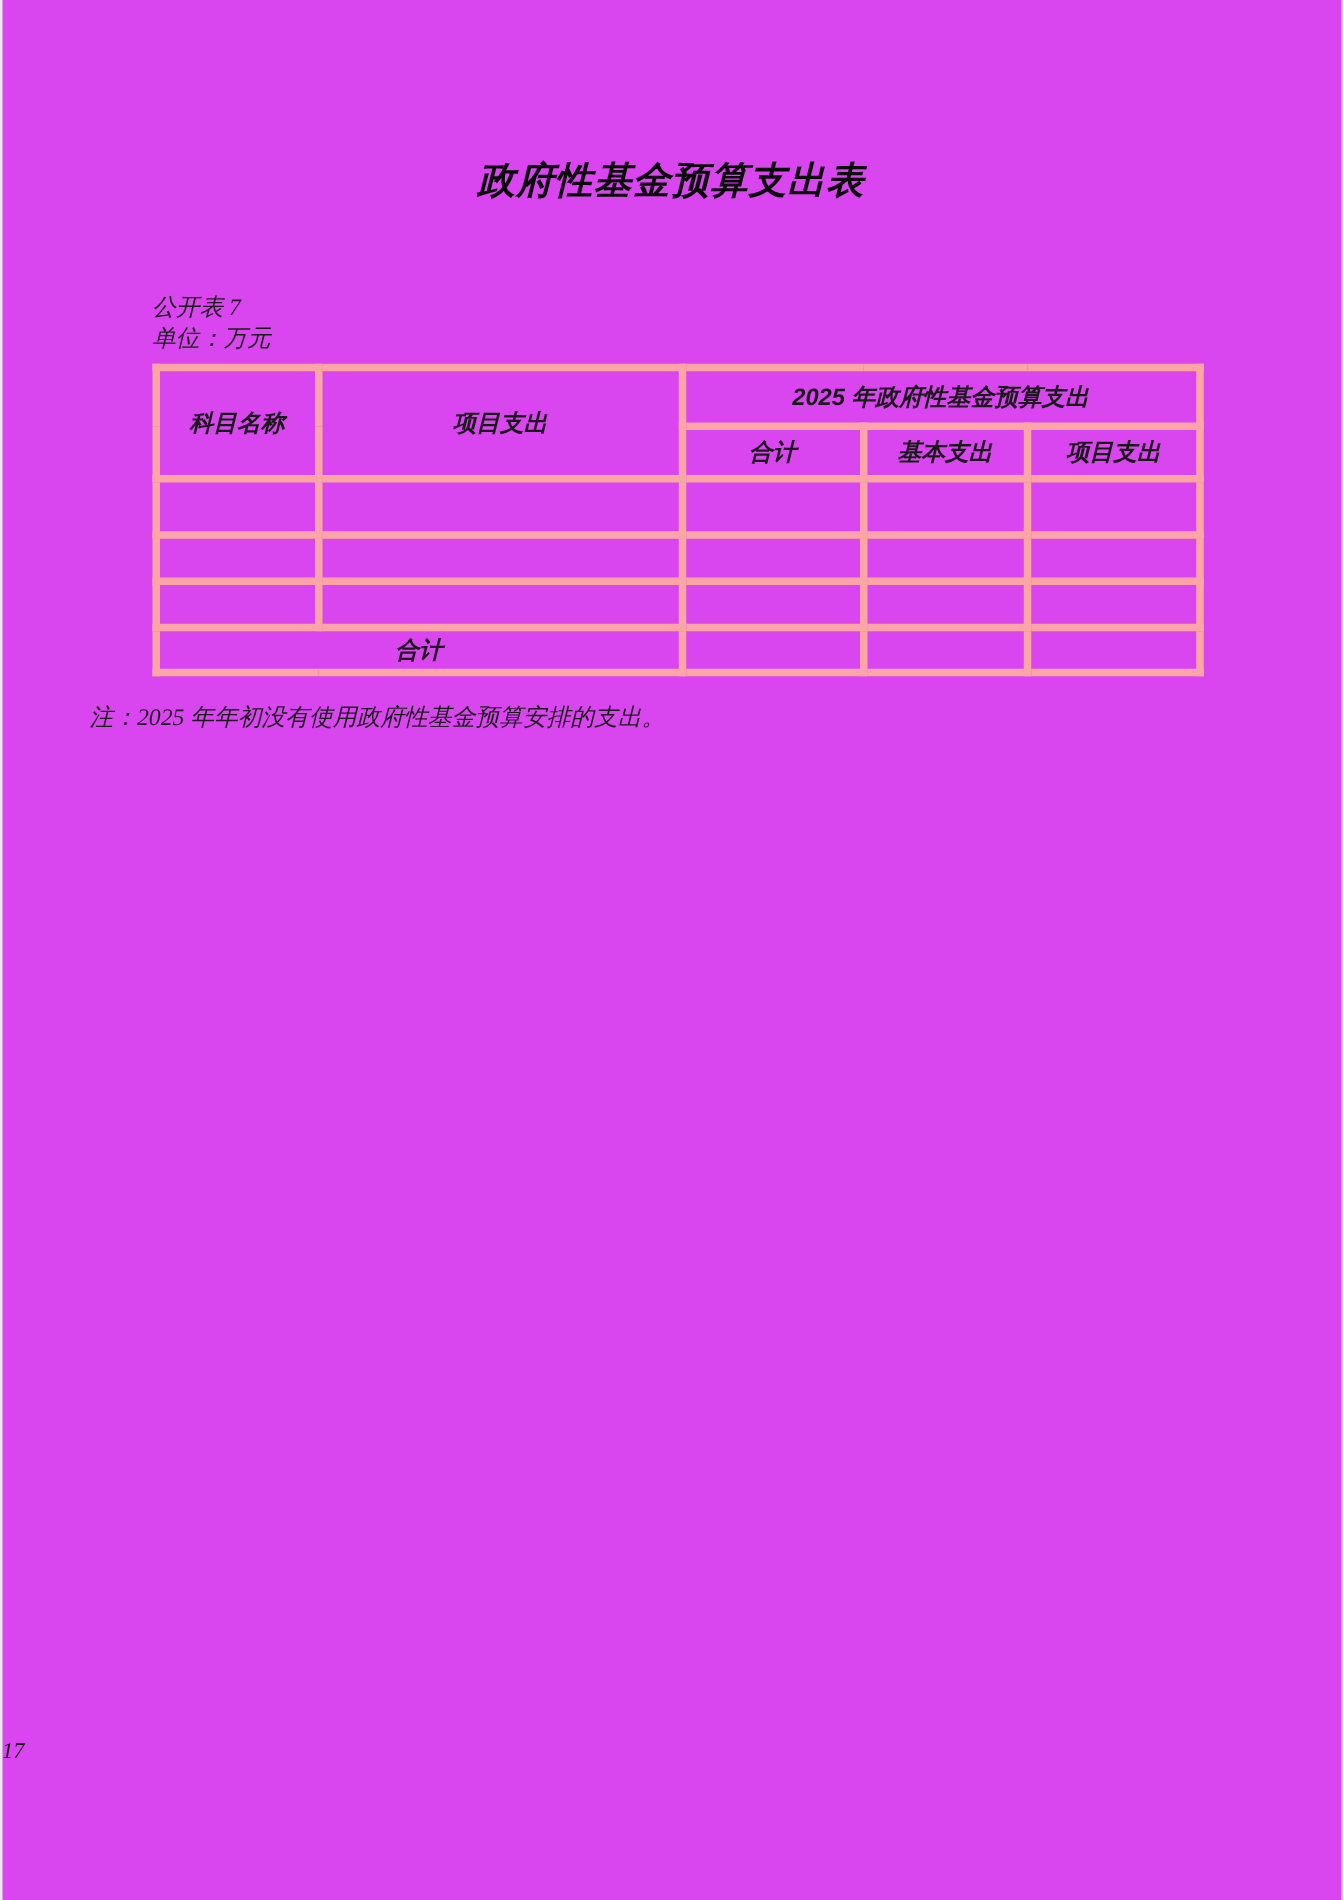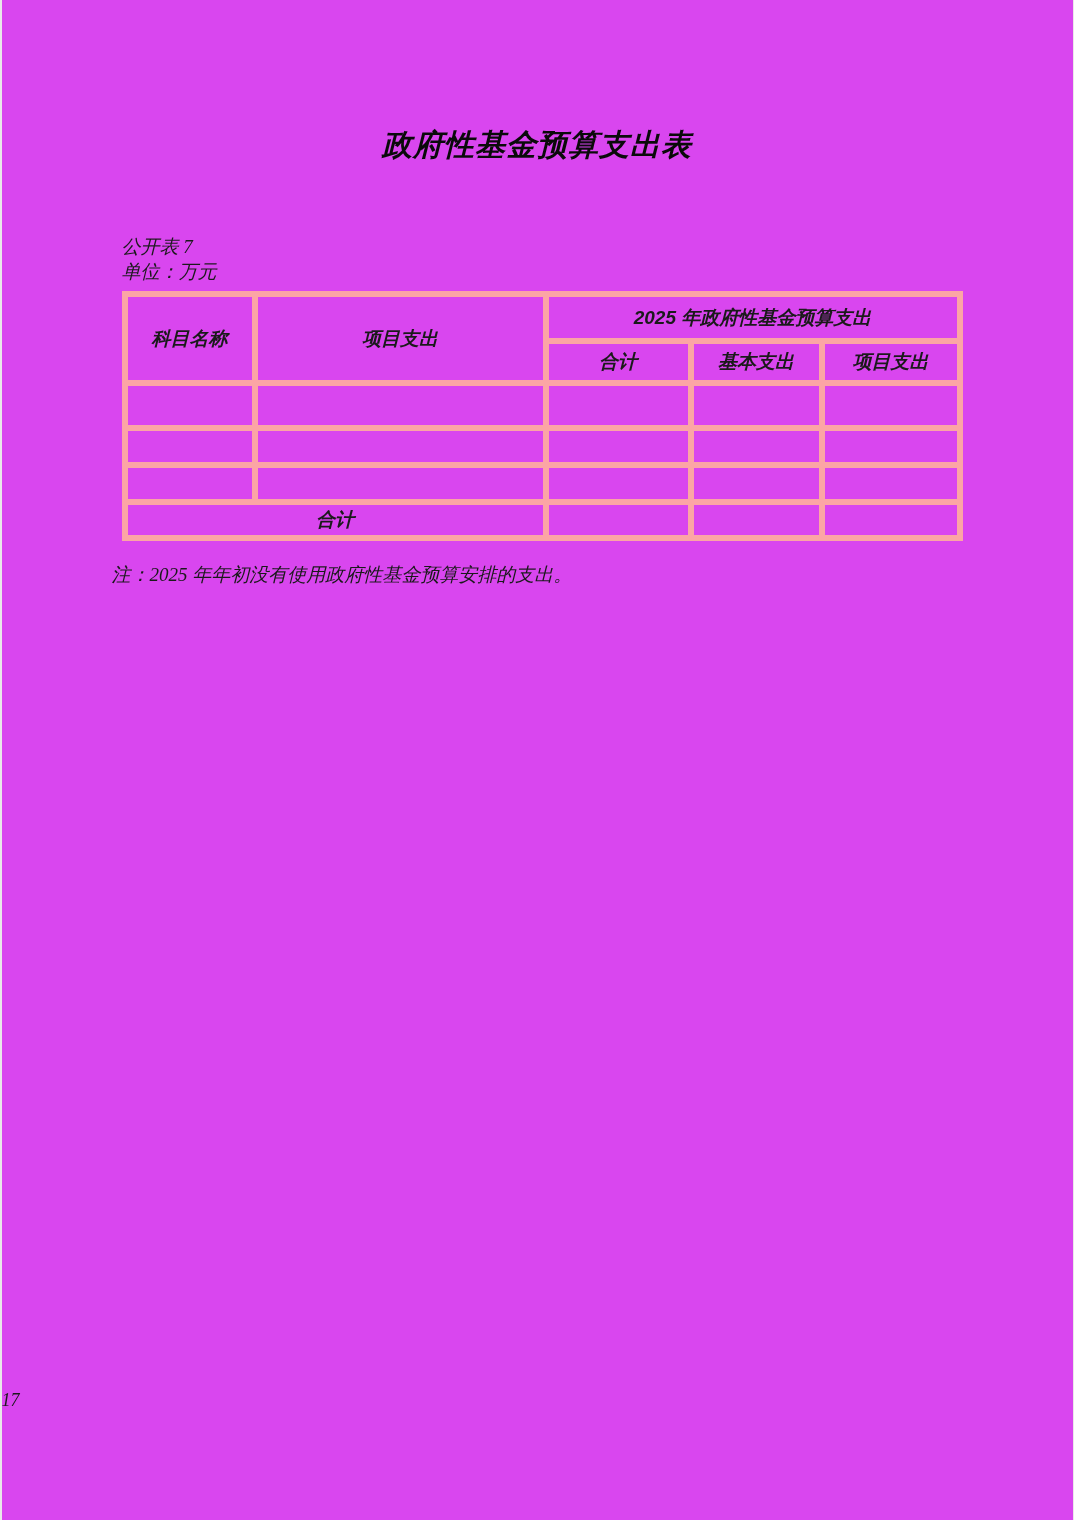--- a/index.html
+++ b/index.html
@@ -50,21 +50,21 @@
     color: #1a1a1a;
     overflow: hidden;
   }
   tr.hrow-1 { height: 47px; }
   tr.hrow-2 { height: 42px; }
   tr.drow-1 { height: 45px; }
   tr.drow-2 { height: 37px; }
   tr.drow-3 { height: 37px; }
   tr.trow   { height: 36px; }
   .note {
-    margin: 22px 0 0 110px;
+    margin: 22px 0 0 70px;
     font-size: 19px;
     line-height: 24px;
     color: #1a1a1a;
   }
   .page-number {
     position: absolute;
     top: 1390px;
     left: 0;
     width: 100%;
     text-align: left;

